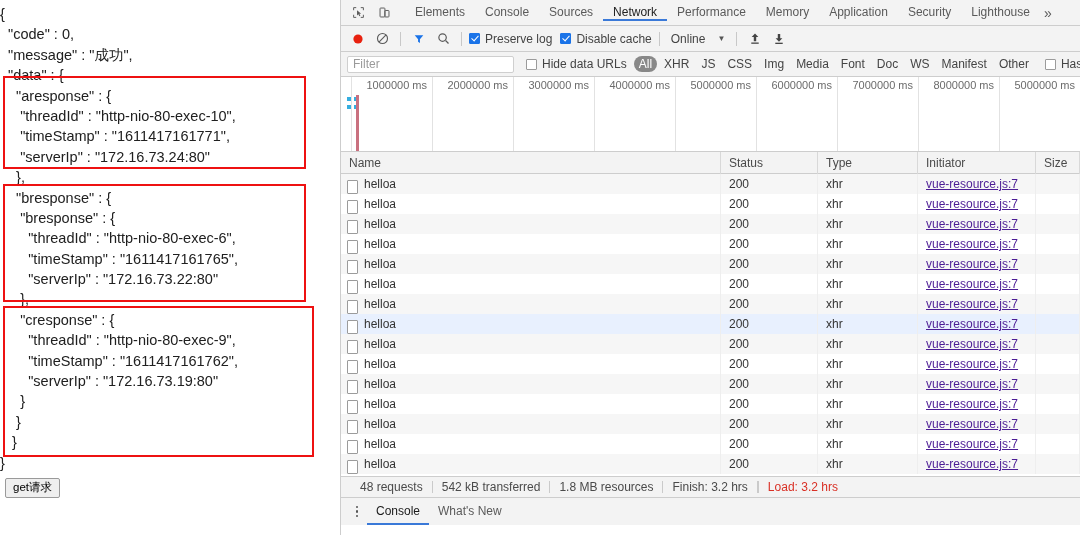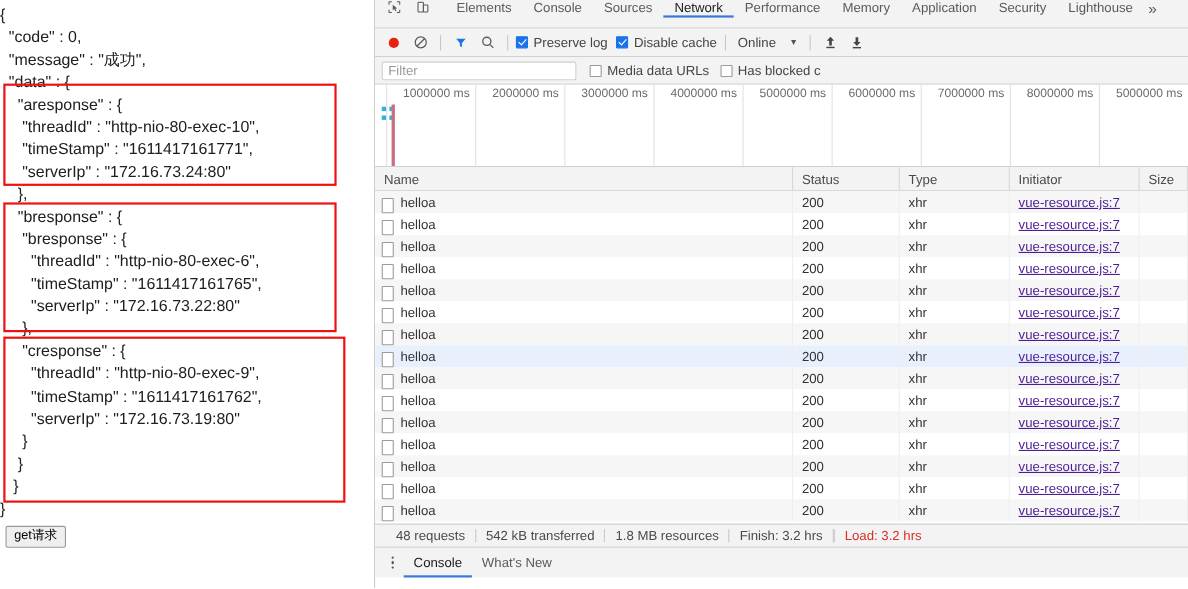--- a/index.html
+++ b/index.html
@@ -73,21 +73,21 @@
     color: #5a5a5a;
   }
 
   
   #tabbar {
     position: relative;
     height: 26px;
     background: #f3f3f3;
     border-bottom: 1px solid #cdcdcd;
     display: flex;
-    align-items: flex-start;
+    align-items: center;
     padding-left: 4px;
     box-sizing: border-box;
   }
   .tb-icon {
     width: 26px;
     display: flex;
     align-items: center;
     justify-content: center;
     cursor: pointer;
   }
@@ -442,22 +442,35 @@
           <path d="M6 10.6 L2.4 6.7 H4.7 V2.1 H7.3 V6.7 H9.6 Z" fill="#444"></path>
           <rect x="2" y="11.5" width="8" height="1.4" fill="#444"></rect>
         </svg>
       </div>
     </div>
 
     <div id="filterbar">
       <input id="filter-input" type="text" placeholder="Filter" style="">
       <label class="chk-wrap" style="margin-left:12px;">
         <span class="chk"></span>
-        <span class="cb-label">Media data URLs</span>
+        <span class="cb-label">Hide data URLs</span>
       </label>
+      <div id="ftypes" style="display:flex;align-items:center;margin-left:6px;">
+          <span class="ftype sel">All</span>
+          <span class="ftype">XHR</span>
+          <span class="ftype">JS</span>
+          <span class="ftype">CSS</span>
+          <span class="ftype">Img</span>
+          <span class="ftype">Media</span>
+          <span class="ftype">Font</span>
+          <span class="ftype">Doc</span>
+          <span class="ftype">WS</span>
+          <span class="ftype">Manifest</span>
+          <span class="ftype">Other</span>
+        </div>
       <label class="chk-wrap" style="margin-left:10px;">
         <span class="chk"></span>
         <span class="cb-label">Has blocked c</span>
       </label>
     </div>
 
     <div id="overview">
       <div id="ov-ticks">
           <div class="ov-tick" style="left: 10px;">
             <span style="right: -75px;">1000000 ms</span>

